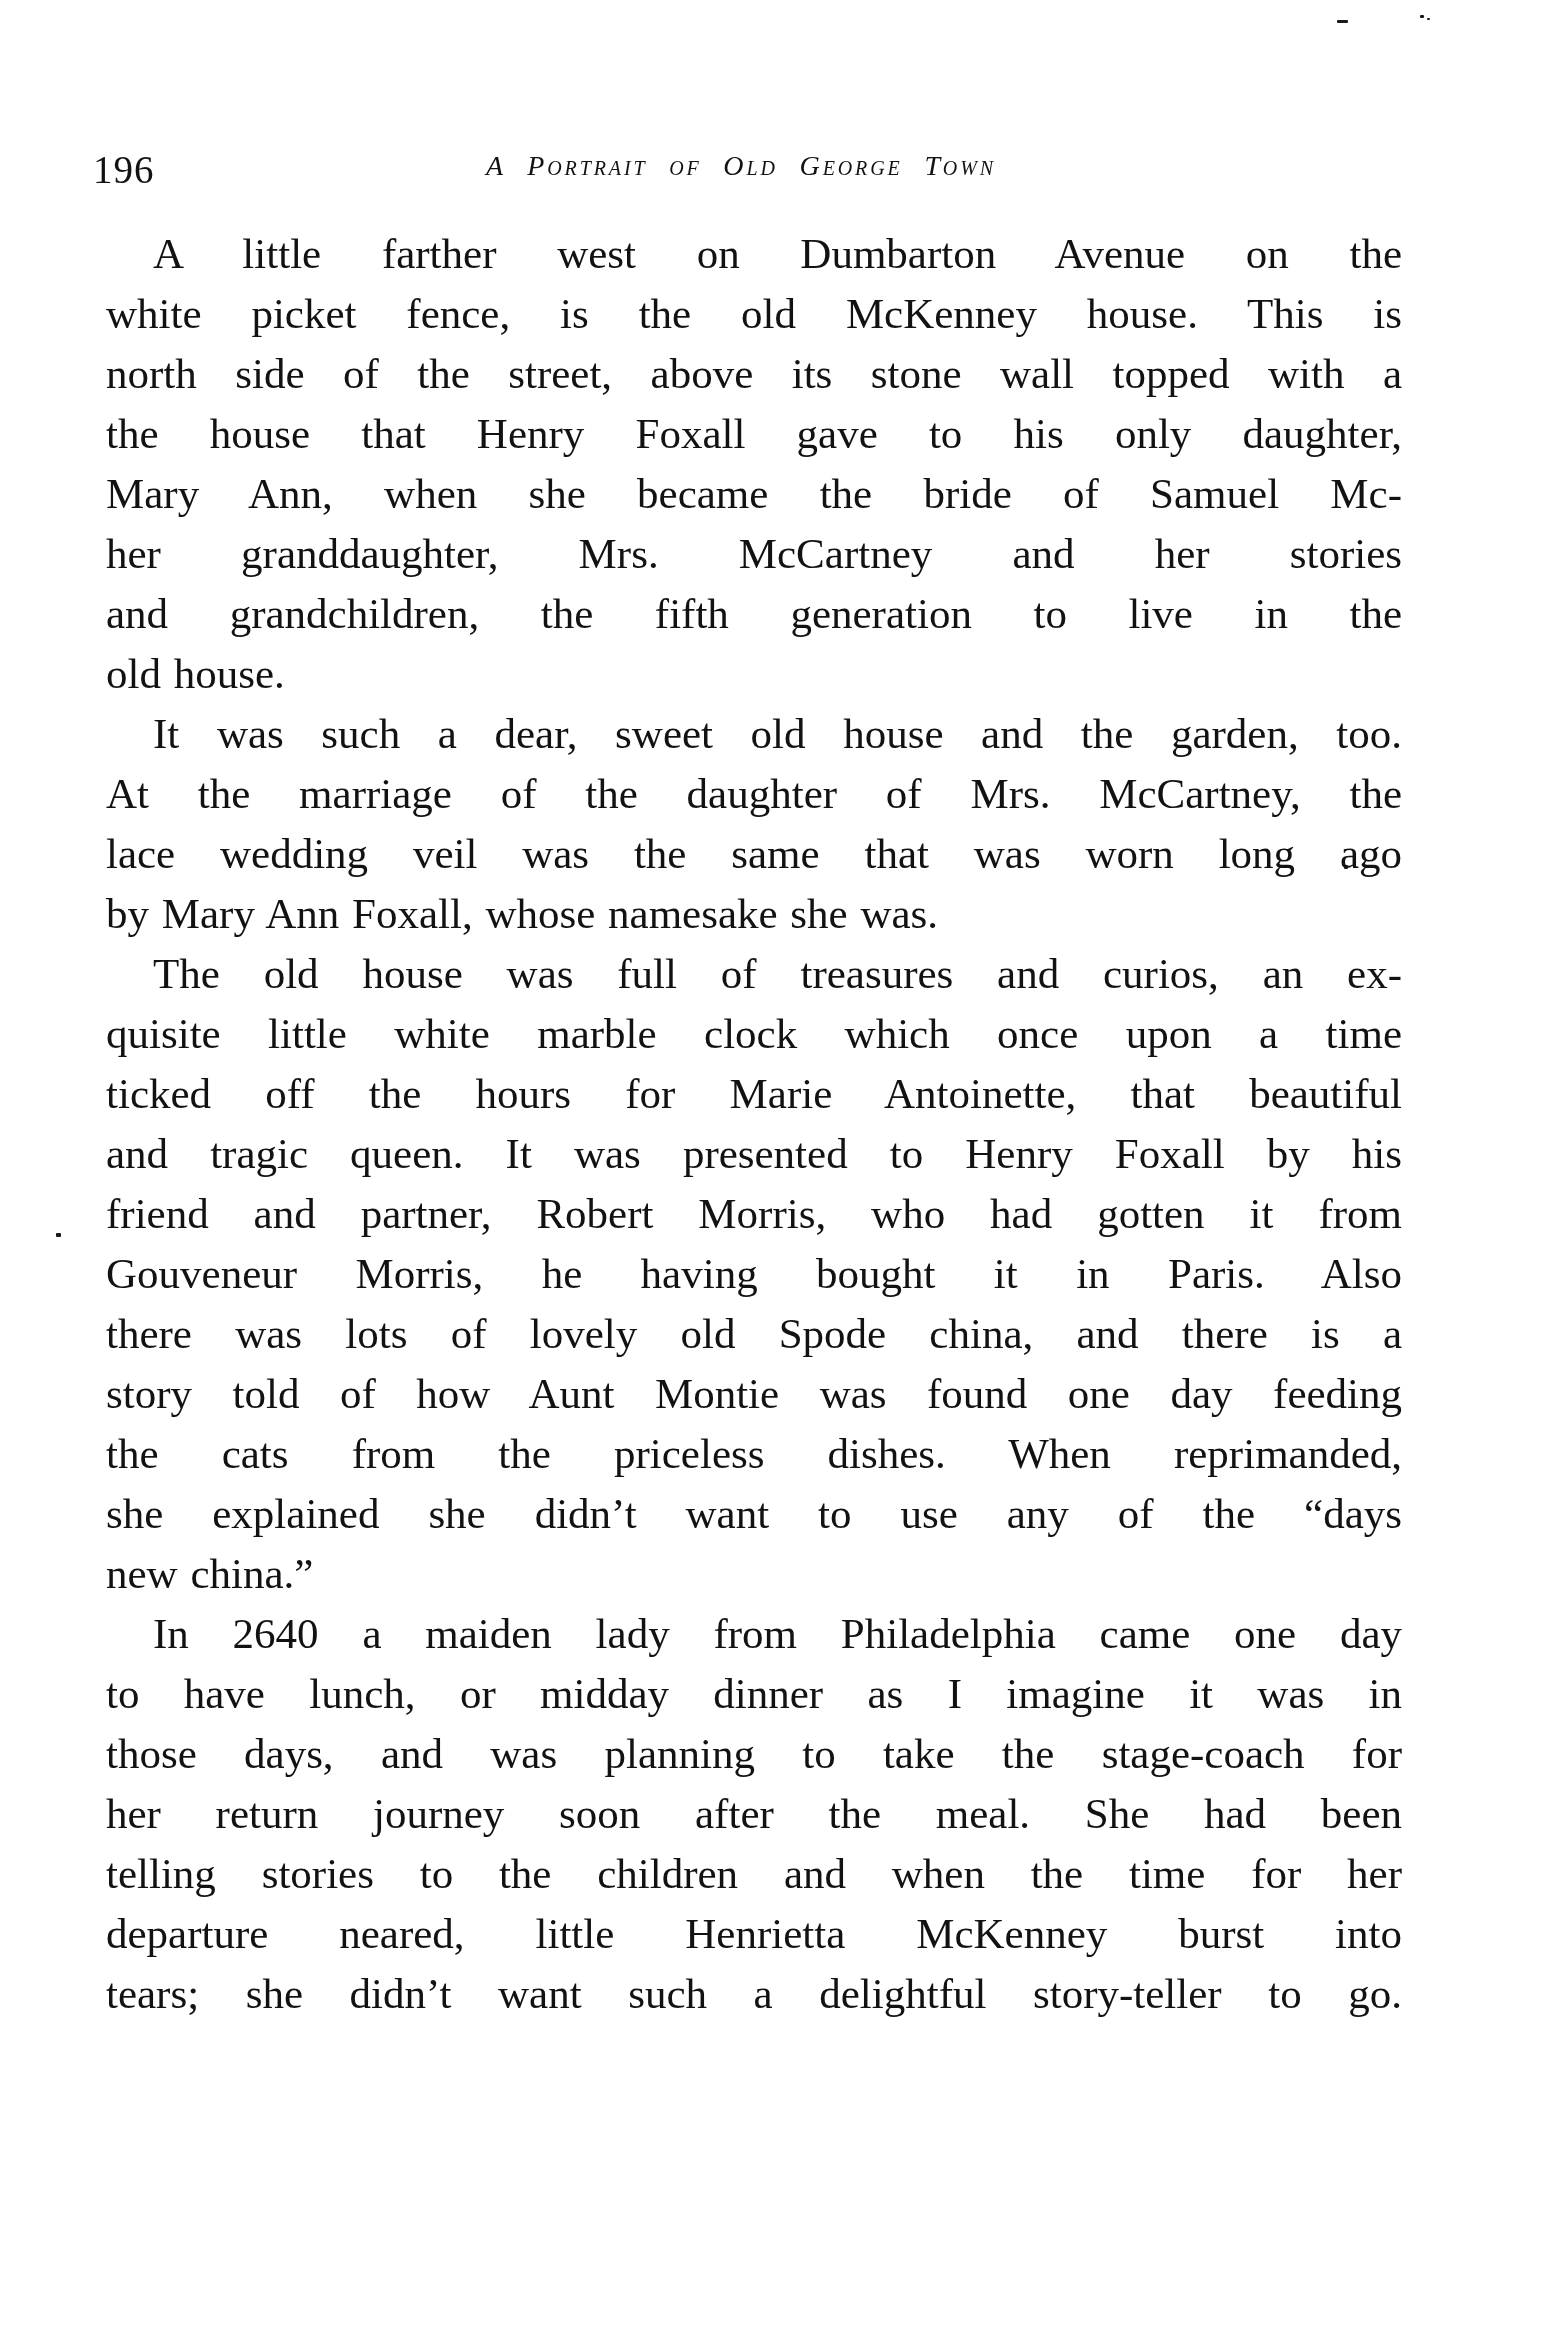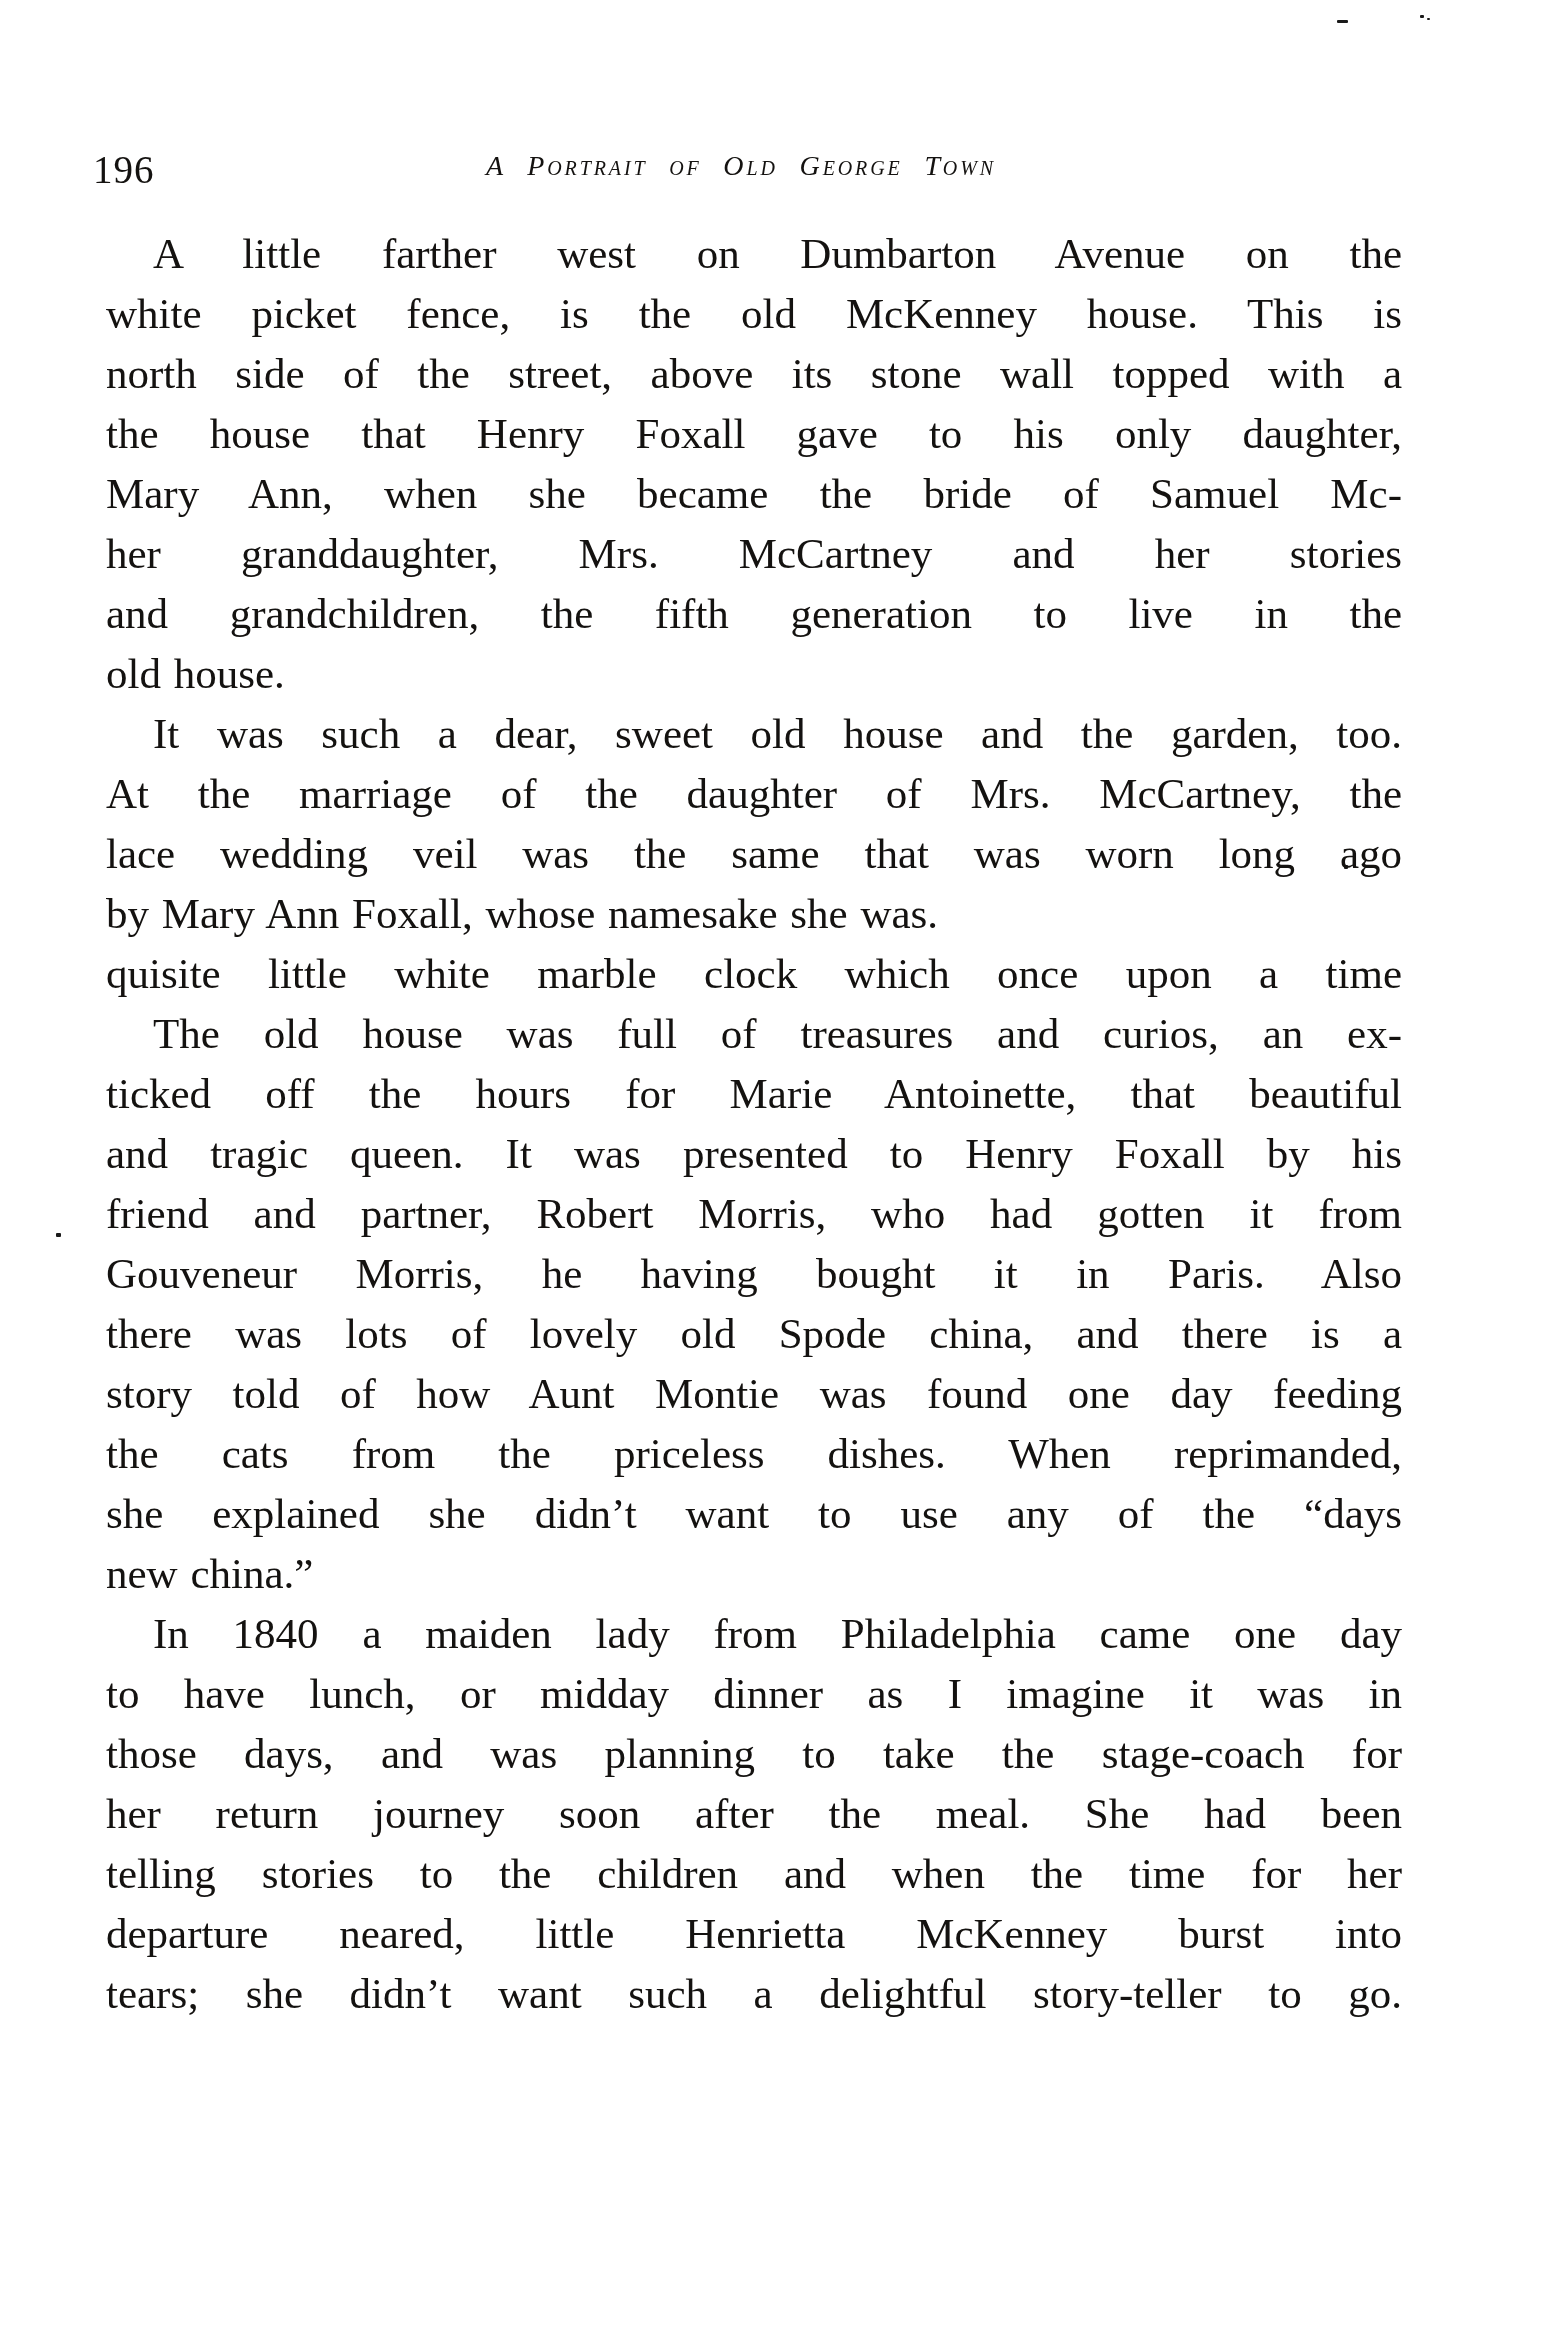--- a/index.html
+++ b/index.html
@@ -87,32 +87,32 @@
       <div class="line">north side of the street, above its stone wall topped with a</div>
       <div class="line">the house that Henry Foxall gave to his only daughter,</div>
       <div class="line">Mary Ann, when she became the bride of Samuel Mc-</div>
       <div class="line">her granddaughter, Mrs. McCartney and her stories</div>
       <div class="line">and grandchildren, the fifth generation to live in the</div>
       <div class="line last">old house.</div>
       <div class="line first">It was such a dear, sweet old house and the garden, too.</div>
       <div class="line">At the marriage of the daughter of Mrs. McCartney, the</div>
       <div class="line">lace wedding veil was the same that was worn long ago</div>
       <div class="line last">by Mary Ann Foxall, whose namesake she was.</div>
+      <div class="line first">The old house was full of treasures and curios, an ex-</div>
       <div class="line">quisite little white marble clock which once upon a time</div>
-      <div class="line first">The old house was full of treasures and curios, an ex-</div>
       <div class="line">ticked off the hours for Marie Antoinette, that beautiful</div>
       <div class="line">and tragic queen. It was presented to Henry Foxall by his</div>
       <div class="line">friend and partner, Robert Morris, who had gotten it from</div>
       <div class="line">Gouveneur Morris, he having bought it in Paris. Also</div>
       <div class="line">there was lots of lovely old Spode china, and there is a</div>
       <div class="line">story told of how Aunt Montie was found one day feeding</div>
       <div class="line">the cats from the priceless dishes. When reprimanded,</div>
       <div class="line">she explained she didn’t want to use any of the “days</div>
       <div class="line last">new china.”</div>
-      <div class="line first">In 1840 a maiden lady from Philadelphia came one day</div>
+      <div class="line first">In 2640 a maiden lady from Philadelphia came one day</div>
       <div class="line">to have lunch, or midday dinner as I imagine it was in</div>
       <div class="line">those days, and was planning to take the stage-coach for</div>
       <div class="line">her return journey soon after the meal. She had been</div>
       <div class="line">telling stories to the children and when the time for her</div>
       <div class="line">departure neared, little Henrietta McKenney burst into</div>
       <div class="line">tears; she didn’t want such a delightful story-teller to go.</div>
     </div>
 </div>
 
 

